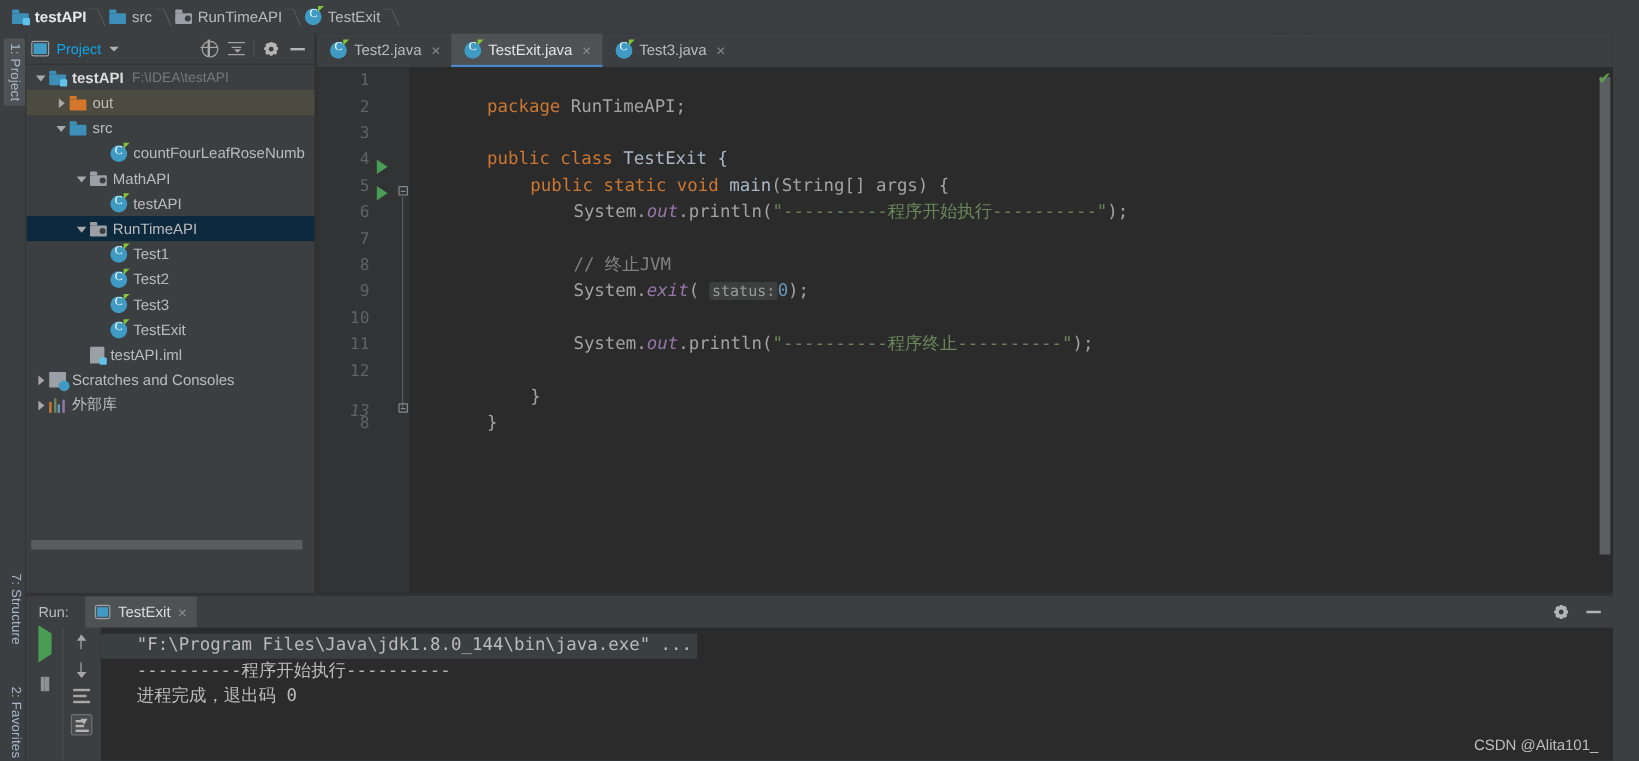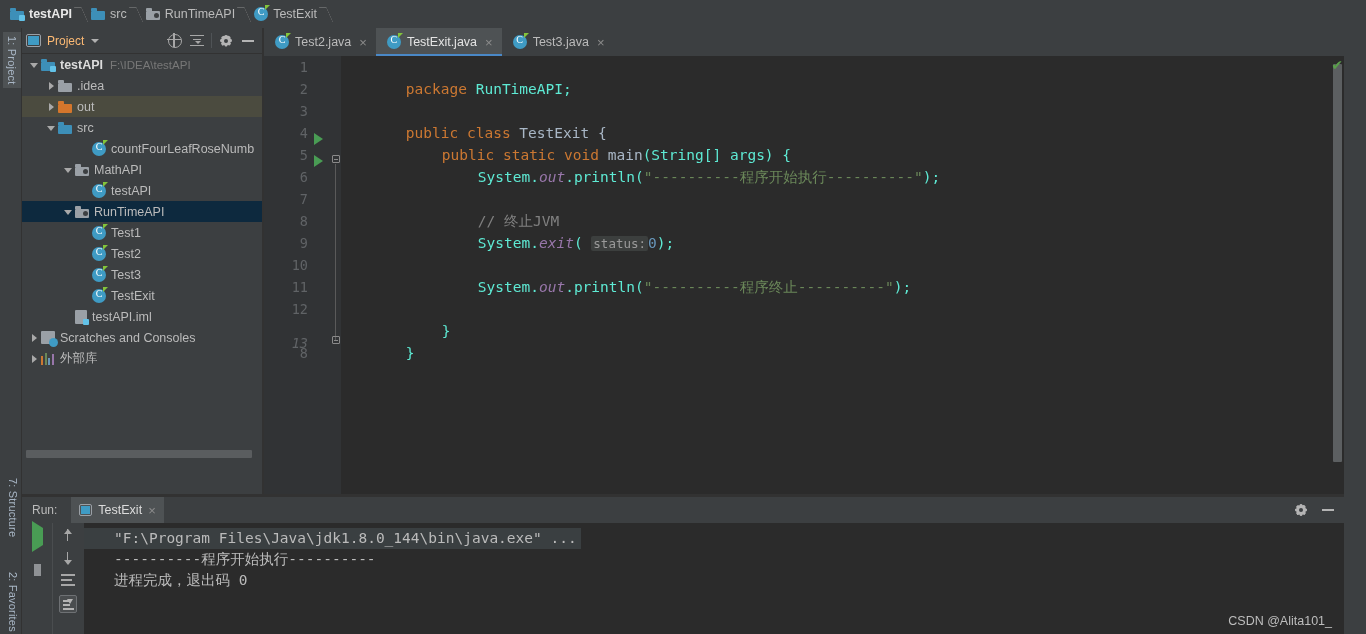--- a/index.html
+++ b/index.html
@@ -93,21 +93,21 @@
 
   
   .projpanel {
     position: absolute; left: 22px; top: 28px; width: 241px; height: 466px;
     background: #3c3f41;
   }
   .projhead {
     height: 26px; display: flex; align-items: center; padding: 0 4px;
     background: #3c3f41; border-bottom: 1px solid #323232;
   }
-  .projhead .titleword { font-size: 12px; color: #fdba74; margin-left: 6px; }
+  .projhead .titleword { font-size: 12px; color: #0ea5e9; margin-left: 6px; }
   .projhead .caret {
     width: 0; height: 0; margin-left: 7px;
     border-left: 4px solid transparent; border-right: 4px solid transparent;
     border-top: 4px solid #b0b0b0;
   }
   .icn-sq {
     width: 15px; height: 13px; border: 1.5px solid #9aa0a6; border-radius: 2px;
     position: relative; background: #3c3f41;
   }
   .icn-sq::after {
@@ -245,21 +245,21 @@
   }
   .foldline {
     position:absolute; left:71px; width:1px; background:#5a5a5a;
   }
   .kw { color:#cc7832; }
   .cls { color:#a9b7c6; }
   .fld { color:#9876aa; font-style:italic; }
   .str { color:#6a8759; }
   .cmt { color:#808080; }
   .num { color:#6897bb; }
-  .pn  { color:#5eead4; }
+  .pn  { color:#a3a3a3; }
   .hint {
     color:#9a9a9a; background:#3c3f3e; border-radius:2px; padding:0 2px;
     font-size:12.5px; font-style:normal;
   }
   .vscroll-track {
     position:absolute; right:0; top:0; width:13px; height:438px; background:#2b2b2b;
   }
   .vscroll-thumb {
     position:absolute; right:2px; top:8px; width:9px; height:398px;
     background:#5c5f61; border-radius:1px;
@@ -419,27 +419,20 @@
 
       <div id="tree-rows">
           <div class="trow" style="padding-left: 6px;">
             <span class="twist d"></span>
             <span class="ic ic-folder mod">
               <i></i>
             </span>
             <span class="tlbl bold">testAPI</span>
             <span class="tpath">F:\IDEA\testAPI</span>
           </div>
-          <div class="trow" style="padding-left: 23px;">
-            <span class="twist r"></span>
-            <span class="ic ic-folder gray">
-              <i></i>
-            </span>
-            <span class="tlbl">.idea</span>
-          </div>
           <div class="trow sel-out" style="padding-left: 23px;">
             <span class="twist r"></span>
             <span class="ic ic-folder orange">
               <i></i>
             </span>
             <span class="tlbl">out</span>
           </div>
           <div class="trow" style="padding-left: 23px;">
             <span class="twist d"></span>
             <span class="ic ic-folder">

